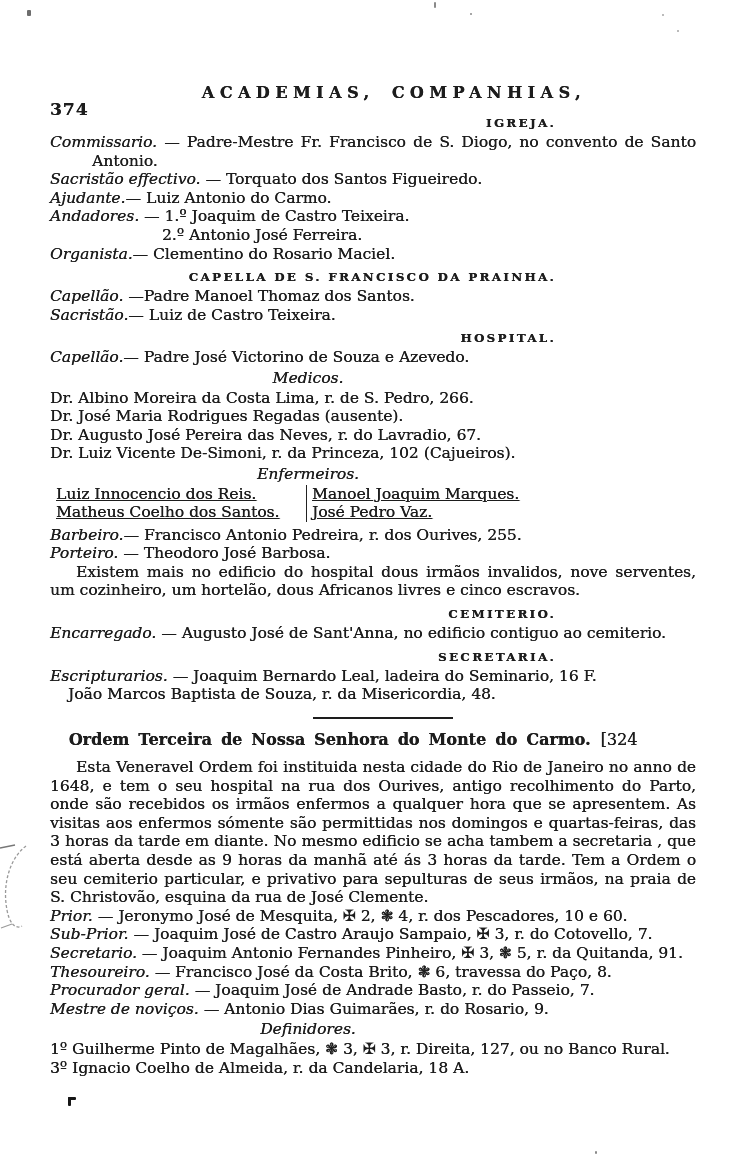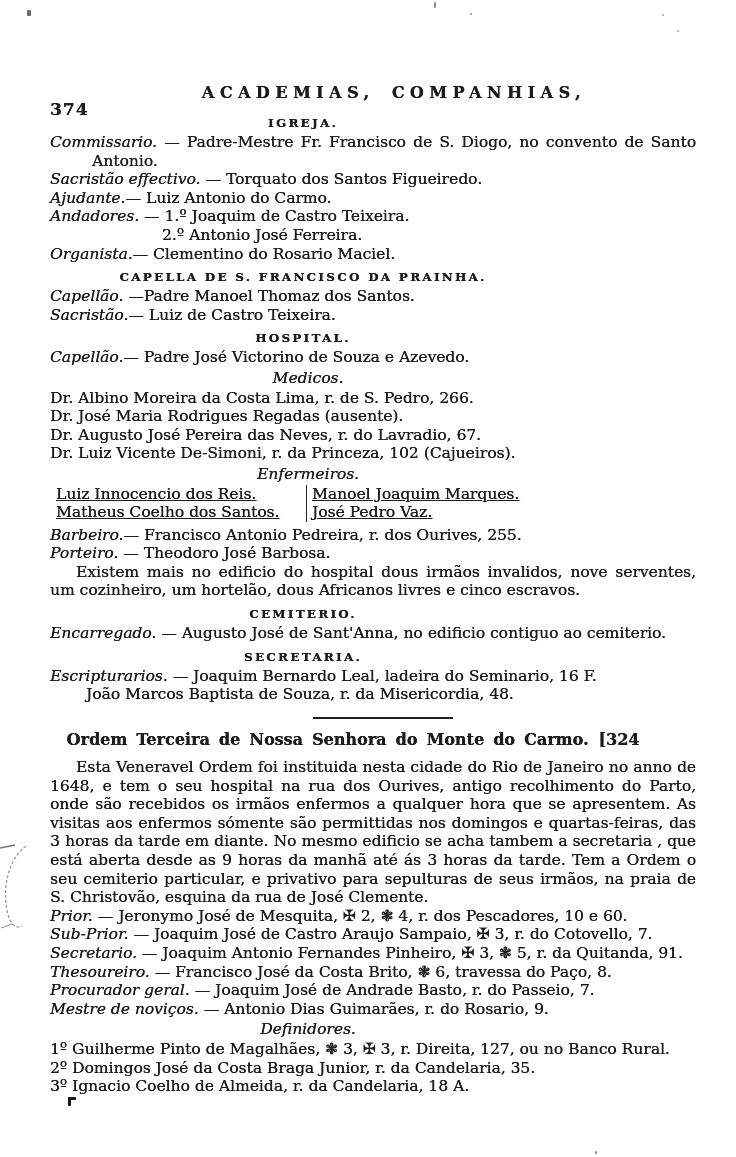--- a/index.html
+++ b/index.html
@@ -10,38 +10,38 @@
     font-size:15.5px;line-height:18.6px;
     text-shadow:0.25px 0 0 currentColor;
   }
   .sheet{position:relative;width:736px;height:1157px;}
   .content{padding:84px 40px 0 50px;}
   
   .pg-header{position:relative;height:22px;margin-bottom:10px;}
   .pg-num{position:absolute;left:0;top:16px;font-weight:700;font-size:17px;letter-spacing:1px;}
   .pg-title{text-align:right;margin-right:110px;font-weight:700;font-size:16px;letter-spacing:5.5px;word-spacing:6px;}
   
-  .sechead{text-align:center;margin:7px 140px 3px 0;font-weight:700;font-size:11.8px;letter-spacing:2.4px;line-height:14px;}
+  .sechead{text-align:right;margin:7px 140px 3px 0;font-weight:700;font-size:11.8px;letter-spacing:2.4px;line-height:14px;}
   .subhead{text-align:center;margin:2px 130px 1px 0;font-style:italic;}
   
   p{margin:0;}
   .entry{padding-left:42px;text-indent:-42px;}
   .entry i{font-style:italic;}
   .justify{text-align:justify;}
   .indent-deep{margin-left:112px;}
-  .indent-cont{margin-left:36px;}
+  .indent-cont{margin-left:18px;}
   .para{text-align:justify;text-indent:26px;}
   
   .cols{display:flex;margin-left:6px;text-decoration:underline;}
   .col-l{width:250px;}
   .col-r{border-left:1.6px solid #222;padding-left:5px;}
   
   .divider{width:140px;height:2.6px;background:#1d1d1d;margin:13px auto 12px auto;transform:translateX(10px);}
   .ordem-title{text-align:center;margin:0 40px 8px 0;font-weight:700;font-size:16px;word-spacing:3.5px;}
-  .ordem-title .ref{font-weight:700;margin-left:10px;}
+  .ordem-title .ref{font-weight:400;margin-left:10px;}
   .spacer-s{height:4px;}
   
   .artifact{position:absolute;}
   .speck{background:#8a8a8a;border-radius:1px;}
 </style>
 </head>
 <body>
 
 <div class="sheet">
   <div class="content">
@@ -98,21 +98,20 @@
     <div class="ordem-title"><span>Ordem Terceira de Nossa Senhora do Monte do Carmo.</span><span class="ref">[324</span></div>
     <p class="para">Esta Veneravel Ordem foi instituida nesta cidade do Rio de Janeiro no anno de 1648, e tem o seu hospital na rua dos Ourives, antigo recolhimento do Parto, onde são recebidos os irmãos enfermos a qualquer hora que se apresentem. As visitas aos enfermos sómente são permittidas nos domingos e quartas-feiras, das 3 horas da tarde em diante. No mesmo edificio se acha tambem a secretaria , que está aberta desde as 9 horas da manhã até ás 3 horas da tarde. Tem a Ordem o seu cemiterio particular, e privativo para sepulturas de seus irmãos, na praia de S. Christovão, esquina da rua de José Clemente.</p>
     <p class="entry"><i>Prior.</i> <span>— Jeronymo José de Mesquita, ✠ 2, ❃ 4, r. dos Pescadores, 10 e 60.</span></p>
     <p class="entry"><i>Sub-Prior.</i> <span>— Joaquim José de Castro Araujo Sampaio, ✠ 3, r. do Cotovello, 7.</span></p>
     <p class="entry"><i>Secretario.</i> <span>— Joaquim Antonio Fernandes Pinheiro, ✠ 3, ❃ 5, r. da Quitanda, 91.</span></p>
     <p class="entry"><i>Thesoureiro.</i> <span>— Francisco José da Costa Brito, ❃ 6, travessa do Paço, 8.</span></p>
     <p class="entry"><i>Procurador geral.</i> <span>— Joaquim José de Andrade Basto, r. do Passeio, 7.</span></p>
     <p class="entry"><i>Mestre de noviços.</i> <span>— Antonio Dias Guimarães, r. do Rosario, 9.</span></p>
     <div class="subhead">Definidores.</div>
     <p>1º Guilherme Pinto de Magalhães, ❃ 3, ✠ 3, r. Direita, 127, ou no Banco Rural.</p>
-    <p>2º Domingos José da Costa Braga Junior, r. da Candelaria, 35.</p>
     <p>3º Ignacio Coelho de Almeida, r. da Candelaria, 18 A.</p>
   </div>
 
   <svg class="artifact" style="left:0;top:838px;" width="34" height="100" viewBox="0 0 34 100">
     <path d="M26 8 C 10 20, 2 46, 7 72 C 9 84, 15 92, 22 88" fill="none" stroke="#9a9a9a" stroke-width="1.3" stroke-dasharray="3 2"></path>
     <path d="M0 10 L 15 7" fill="none" stroke="#777777" stroke-width="1.4"></path>
     <path d="M1 90 L 12 86" fill="none" stroke="#9a9a9a" stroke-width="1.1"></path>
   </svg>
   <div class="artifact speck" style="left:27px;top:10px;width:4px;height:6px;background:#6d6d6d;"></div>
   <div class="artifact speck" style="left:434px;top:2px;width:1.5px;height:6px;"></div>

